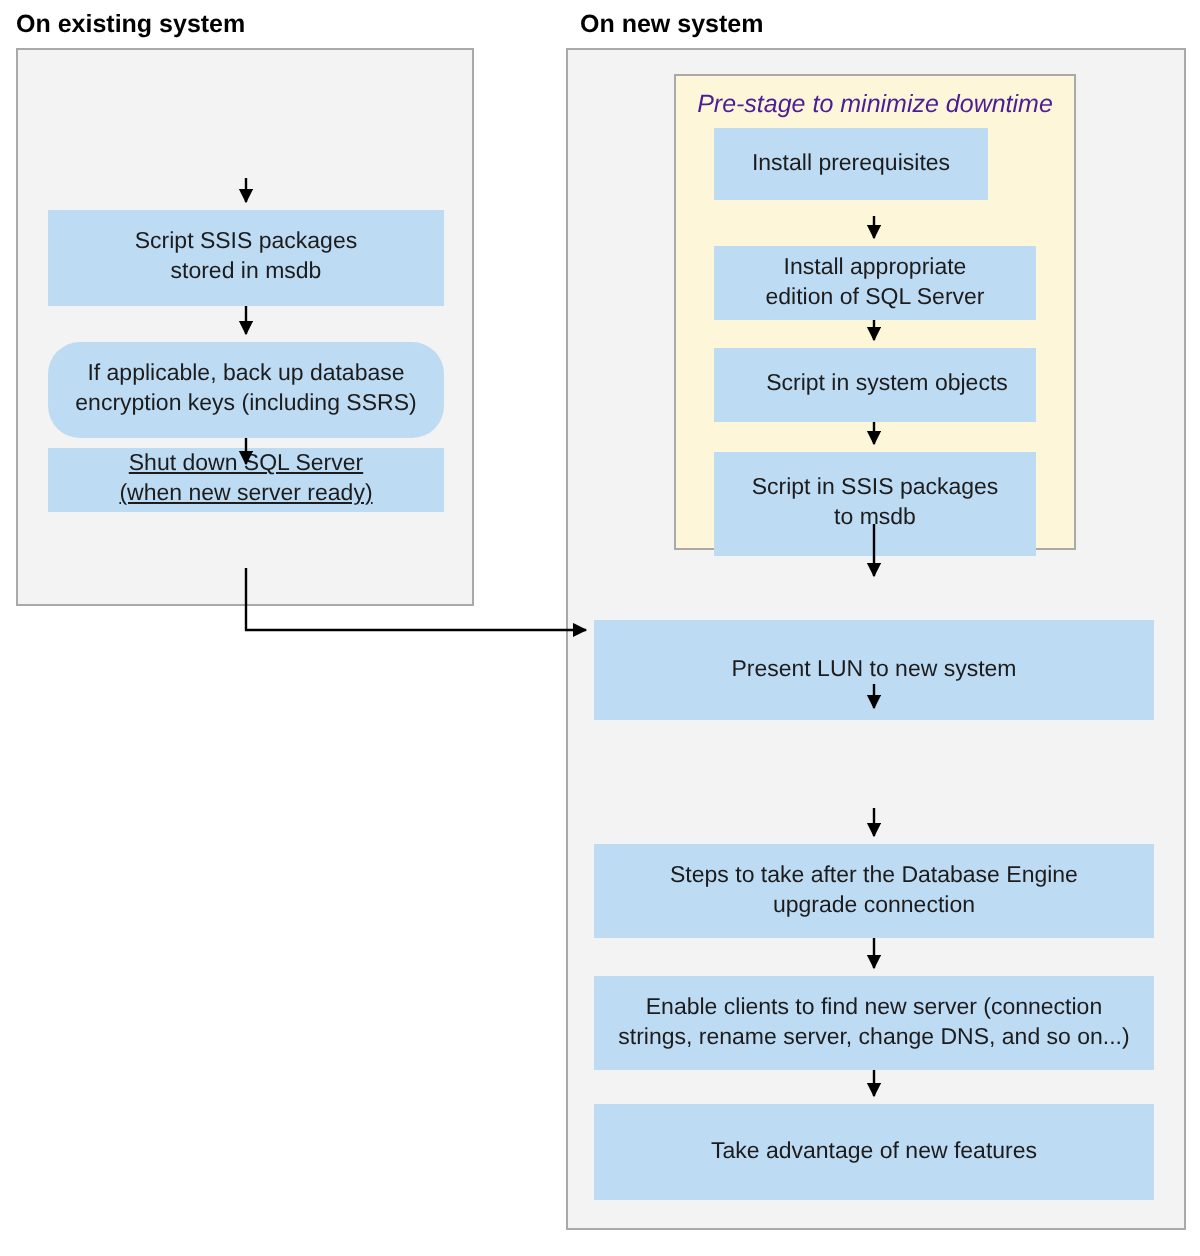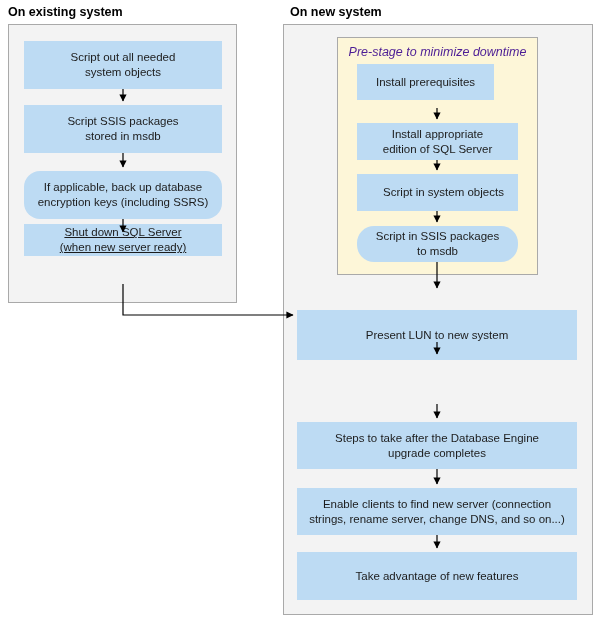--- a/index.html
+++ b/index.html
@@ -70,21 +70,21 @@
   
   .L1 { left: 24px; top: 41px;  width: 198px; height: 48px; }
   .L2 { left: 24px; top: 105px; width: 198px; height: 48px; }
   .L3 { left: 24px; top: 171px; width: 198px; height: 48px; border-radius: 16px; }
   .L4 { left: 24px; top: 224px; width: 198px; height: 32px; text-decoration: underline; }
 
   
   .P1 { left: 357px; top: 64px;  width: 137px; height: 36px; }
   .P2 { left: 357px; top: 123px; width: 161px; height: 37px; }
   .P3 { left: 357px; top: 174px; width: 161px; height: 37px; padding-left: 16px; }
-  .P4 { left: 357px; top: 226px; width: 161px; height: 36px; border-radius: 17px; }
+  .P4 { left: 357px; top: 226px; width: 161px; height: 52px; }
 
   
   .G1 { left: 297px; top: 310px; width: 280px; height: 50px; }
   .G2 { left: 297px; top: 358px; width: 280px; height: 46px; }
   .G3 { left: 297px; top: 422px; width: 280px; height: 47px; }
   .G4 { left: 297px; top: 488px; width: 280px; height: 47px; }
   .G5 { left: 297px; top: 552px; width: 280px; height: 48px; }
 
   .arrows {
     position: absolute;
@@ -108,39 +108,37 @@
   <div class="panel panel-left"></div>
   <div class="panel panel-right"></div>
 
   <div class="col-header hdr-left">On existing system</div>
   <div class="col-header hdr-right">On new system</div>
 
   <div class="prestage">
     <div class="prestage-title">Pre-stage to minimize downtime</div>
   </div>
 
-  <div class="box L1">Script out all needed
-system objects</div>
   <div class="box L2">Script SSIS packages
 stored in msdb</div>
   <div class="box L3">If applicable, back up database
 encryption keys (including SSRS)</div>
   <div class="box L4">Shut down SQL Server
 (when new server ready)</div>
 
   <div class="box P1">Install prerequisites</div>
   <div class="box P2">Install appropriate
 edition of SQL Server</div>
   <div class="box P3">Script in system objects</div>
   <div class="box P4">Script in SSIS packages
 to msdb</div>
 
   <div class="box G1">Present LUN to new system</div>
   <div class="box G3">Steps to take after the Database Engine
-upgrade completes</div>
+upgrade connection</div>
   <div class="box G4">Enable clients to find new server (connection
 strings, rename server, change DNS, and so on...)</div>
   <div class="box G5">Take advantage of new features</div>
 
   <svg class="arrows" viewBox="0 0 600 628" xmlns="http://www.w3.org/2000/svg">
     <defs>
       <marker id="ah" markerWidth="7" markerHeight="7" refX="5.5" refY="3" orient="auto">
         <path class="ah-path" d="M0,0 L6,3 L0,6 Z"></path>
       </marker>
     </defs>

